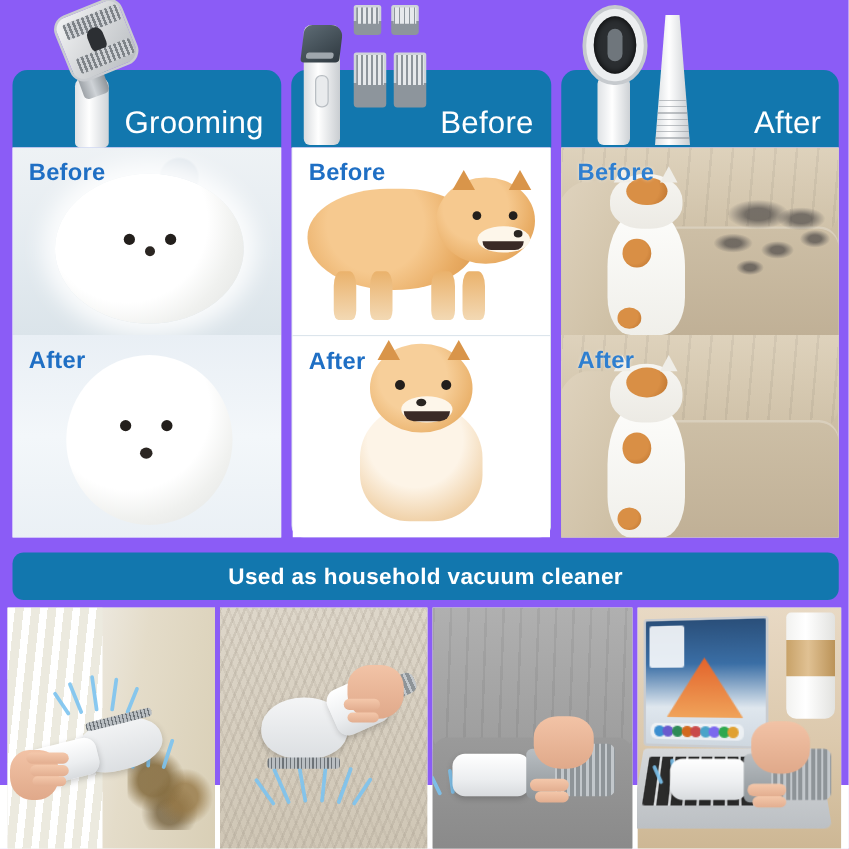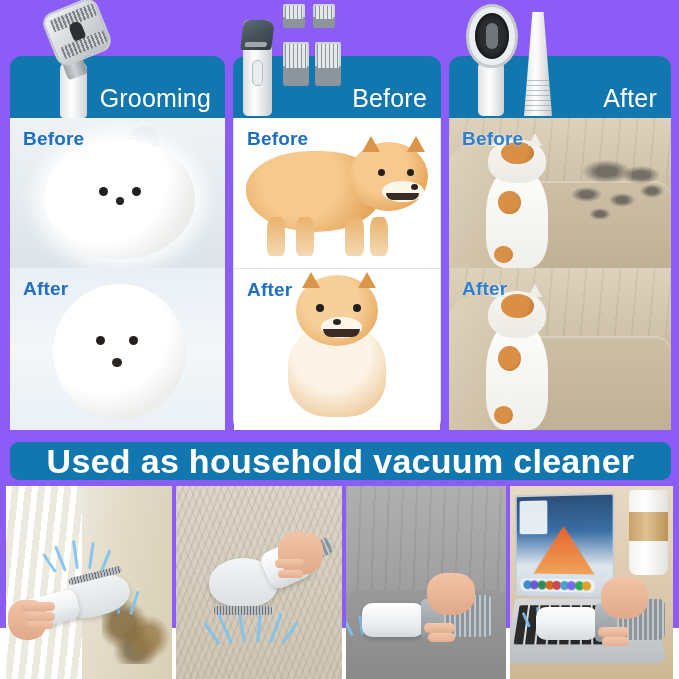--- a/index.html
+++ b/index.html
@@ -427,21 +427,21 @@
     left: 10px; top: 442px;
     width: 661px; height: 38px;
     background: var(--brand);
     border-radius: 9px;
     display: flex;
     align-items: center;
     justify-content: center;
   }
   .banner-text {
     color: #ffffff;
-    font-size: 34px;
+    font-size: 18px;
     font-weight: 700;
     letter-spacing: 0.3px;
     line-height: 1;
     white-space: nowrap;
   }
 
   
   .strip {
     position: absolute;
     top: 486px; left: 0;

